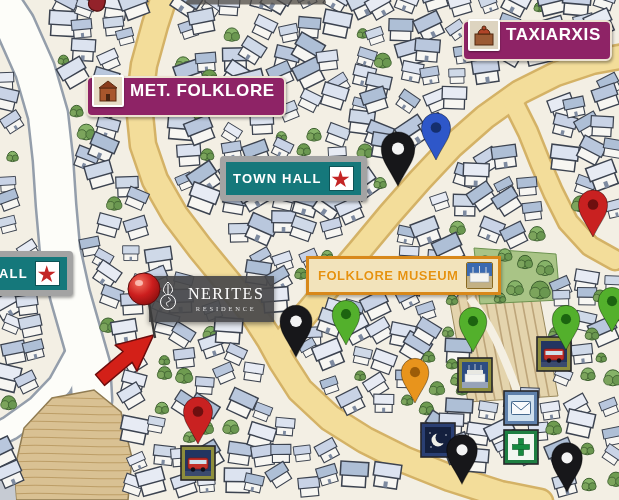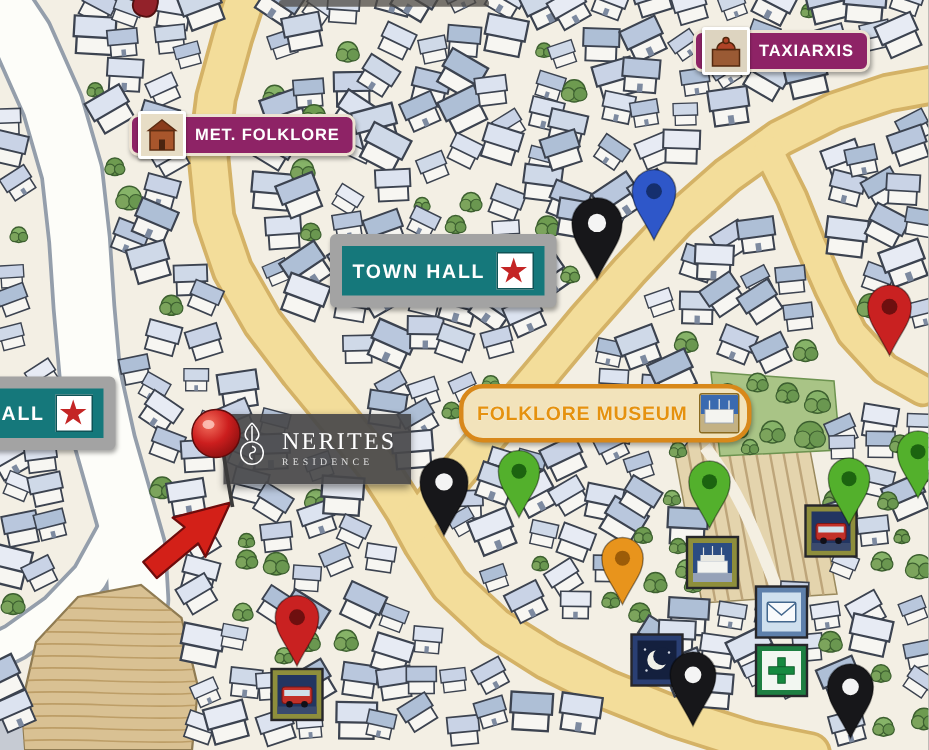--- a/index.html
+++ b/index.html
@@ -2,34 +2,34 @@
 <html><head>
 <meta charset="utf-8">
 <style>
   html,body{margin:0;padding:0;background:#888;}
   #stage{position:relative;width:619px;height:500px;overflow:hidden;background:#f3efe4;
          font-family:"Liberation Sans",sans-serif;}
   #map-svg,#pin-svg{position:absolute;left:0;top:0;width:619px;height:500px;}
   #map-svg{z-index:1;}
   #pin-svg{z-index:12;pointer-events:none;}
   .badge{position:absolute;display:flex;align-items:center;z-index:10;white-space:nowrap;}
-  .bp{background:#8e2366;border:2px solid #ece2d2;border-radius:6px;padding:3px 9px 3px 4px;gap:6px;
-      color:#fff;font-weight:700;font-size:11px;letter-spacing:.6px;box-shadow:1px 2px 3px rgba(0,0,0,.35);}
+  .bp{background:#8e2366;border:2px solid #ece2d2;border-radius:6px;padding:3px 9px 14px 4px;gap:6px;
+      color:#fff;font-weight:700;font-size:17px;letter-spacing:.6px;box-shadow:1px 2px 3px rgba(0,0,0,.35);}
   .bp .ph{width:28px;height:28px;border:2px solid #fff;border-radius:2px;flex:0 0 auto;margin:-7px 0;
       box-shadow:0 1px 2px rgba(0,0,0,.4);overflow:hidden;}
-  .bt{background:#15787b;border:8px solid #a3a3a3;border-radius:4px;padding:4px 7px;gap:7px;
+  .bt{background:#15787b;border:6px solid #a3a3a3;border-radius:4px;padding:4px 7px;gap:7px;
       color:#fff;font-weight:700;font-size:13px;letter-spacing:1.2px;box-shadow:1px 2px 3px rgba(0,0,0,.35);}
   .star{width:23px;height:23px;background:#fff;border:1px solid #0e5356;display:flex;align-items:center;
       justify-content:center;color:#c42525;font-size:20px;line-height:1;flex:0 0 auto;}
-  .bo{background:#f2e3bb;border:3px solid #d8881a;border-radius:16px;padding:3px 5px 3px 9px;gap:8px;
+  .bo{background:#f2e3bb;border:3px solid #d8881a;border-radius:0;padding:3px 5px 3px 9px;gap:8px;
       color:#e5920f;font-weight:700;font-size:13px;letter-spacing:.5px;
       text-shadow:0 0 1px rgba(255,255,255,.9);box-shadow:1px 2px 3px rgba(0,0,0,.3);}
   .bo .ph{width:25px;height:25px;border:1px solid #8a6a20;border-radius:2px;flex:0 0 auto;overflow:hidden;}
   .nerites{background:rgba(72,72,74,.93);padding:4px 10px 4px 7px;gap:8px;box-shadow:0 2px 5px rgba(0,0,0,.45);}
-  .ncol{display:flex;flex-direction:column;align-items:flex-start;}
+  .ncol{display:flex;flex-direction:column;align-items:center;}
   .nname{font-family:"Liberation Serif",serif;font-size:16px;line-height:1.05;letter-spacing:1.5px;color:#fff;}
   .nsub{font-family:"Liberation Serif",serif;font-size:6.5px;letter-spacing:2.8px;color:#e0e0e0;margin-top:2px;}
 </style>
 </head>
 <body>
 
 <div id="stage">
 
   <svg id="map-svg" viewBox="0 0 619 500" xmlns="http://www.w3.org/2000/svg">
       <rect width="619" height="500" fill="#f3efe4"></rect>

